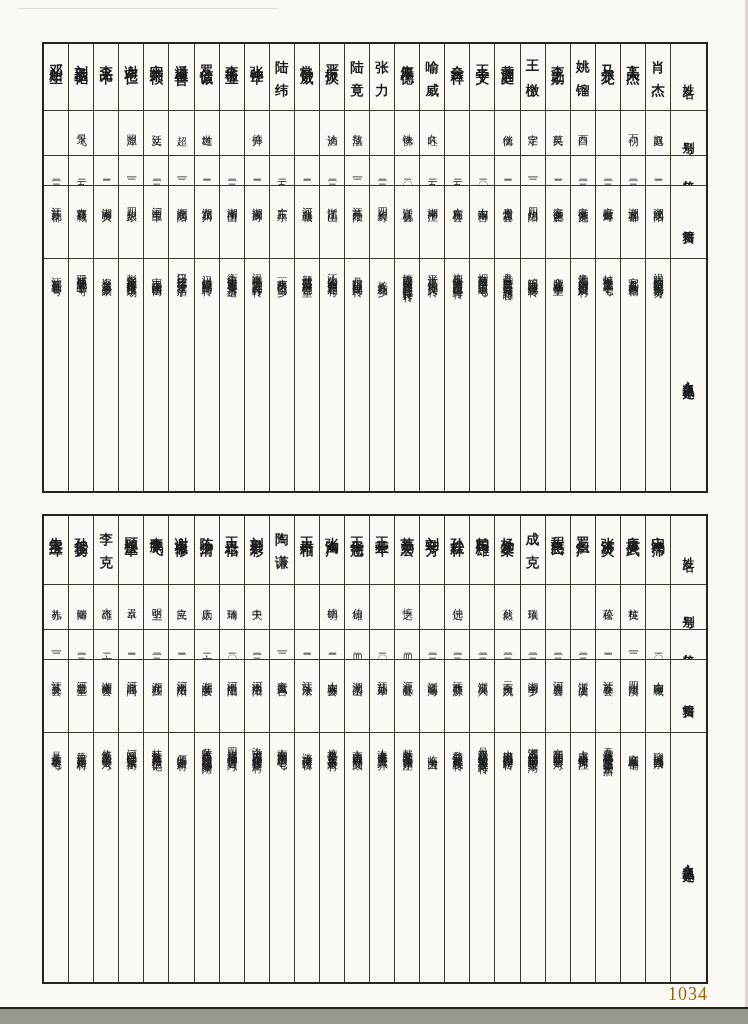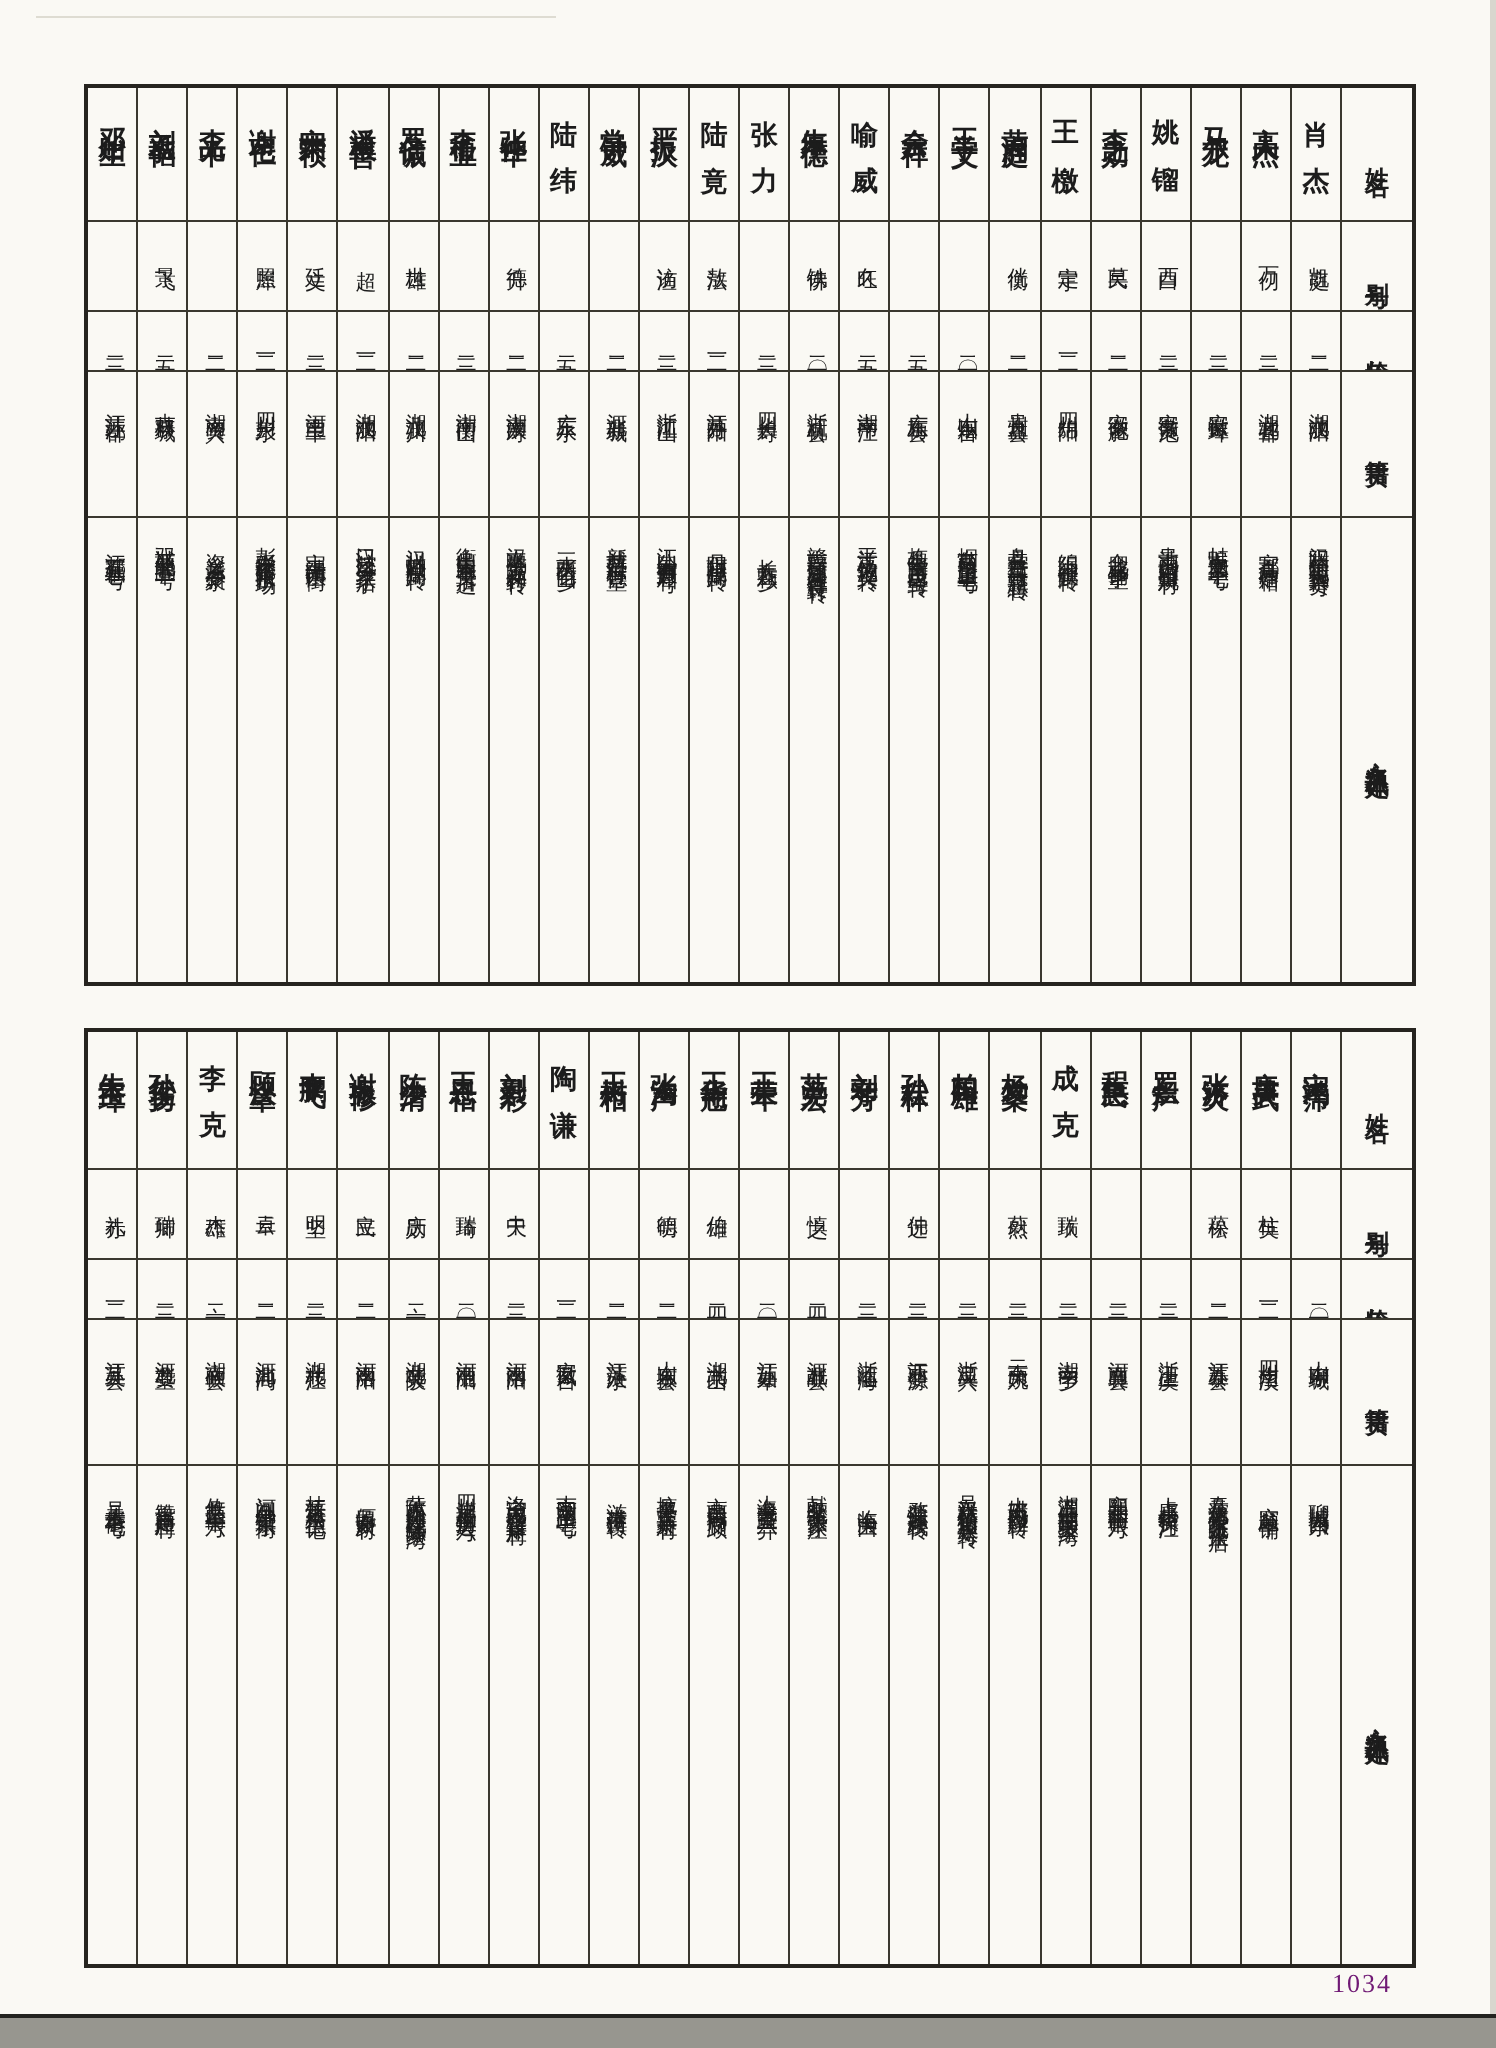--- a/index.html
+++ b/index.html
@@ -57,22 +57,22 @@
   .col.head .cell{display:flex;align-items:center;justify-content:center;padding:0;}
   .col.head .vtx{
     font-family:"Liberation Sans", sans-serif;
     font-weight:700;font-size:12px;line-height:14px;
   }
   .hd-2{letter-spacing:0.55em;}
   .hd-age{letter-spacing:0.25em;}
   .hd-addr{letter-spacing:2.1em;}
 
   .page-number{
-    position:absolute;top:984px;right:52px;
-    font-size:13px;letter-spacing:1px;color:#701a75;
+    position:absolute;top:984px;right:40px;
+    font-size:18px;letter-spacing:1px;color:#a16207;
   }
 </style>
 </head>
 <body>
 
 <div class="sheet">
 
   <div class="dir-table" id="table-top">
     <div class="col head">
       <div class="cell r-name">

